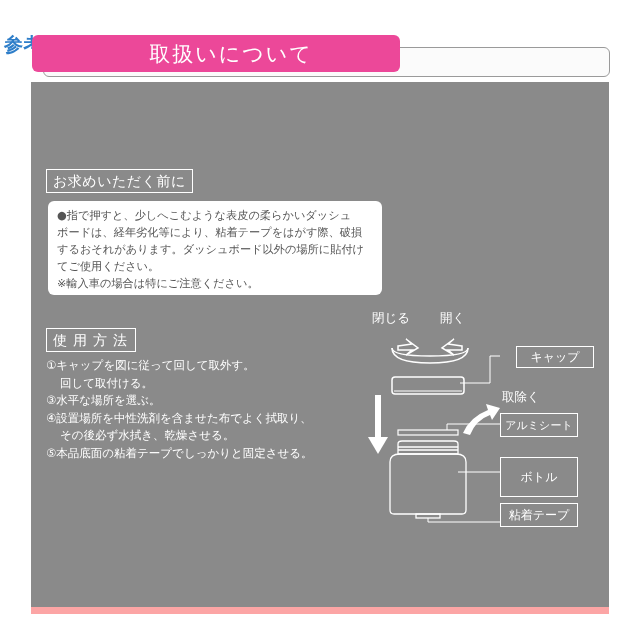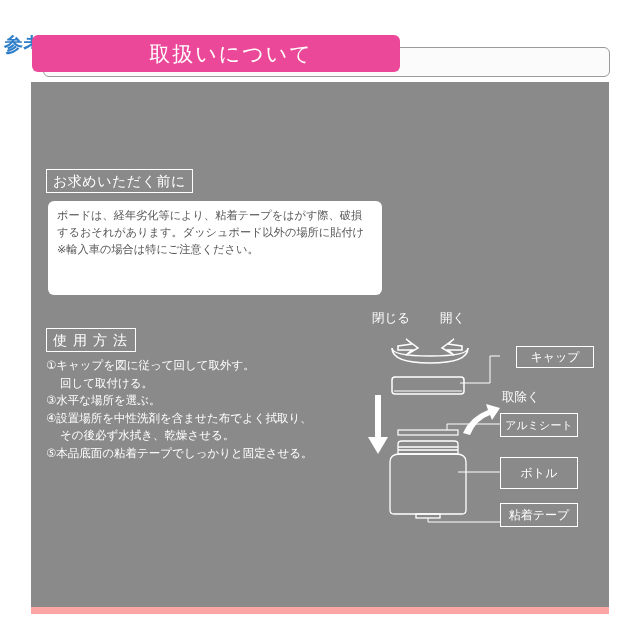--- a/index.html
+++ b/index.html
@@ -65,22 +65,24 @@
 <div class="title-frame"></div>
 <div class="title-tab">
   <span>取扱いについて</span>
 </div>
 
 <div class="panel">
 
   <div class="section-heading h-before">お求めいただく前に</div>
 
   <div class="notice-box">
+    <p>●指で押すと、少しへこむような表皮の柔らかいダッシュ</p>
     <p>ボードは、経年劣化等により、粘着テープをはがす際、破損</p>
     <p>するおそれがあります。ダッシュボード以外の場所に貼付け</p>
+    <p>てご使用ください。</p>
     <p>※輸入車の場合は特にご注意ください。</p>
   </div>
 
   <div class="section-heading h-usage">使用方法</div>
 
   <div class="steps">
     <p>①キャップを図に従って回して取外す。</p>
     <p class="indent">回して取付ける。</p>
     <p>③水平な場所を選ぶ。</p>
     <p>④設置場所を中性洗剤を含ませた布でよく拭取り、</p>
@@ -129,21 +131,21 @@
     <span class="dlabel" style="left:12px; top:-10px;">閉じる</span>
     <span class="dlabel" style="left:80px; top:-10px;">開く</span>
     <span class="dlabel" style="left:142px; top:69px;">取除く</span>
 
     <div class="callout" style="left:156px; top:26px; width:78px; height:22px;">
       <span>キャップ</span>
     </div>
     <div class="callout" style="left:140px; top:93px; width:78px; height:24px;">
       <span style="font-size:11px;">アルミシート</span>
     </div>
-    <div class="callout" style="left:140px; top:137px; width:78px; height:32px;align-items:center;">
+    <div class="callout" style="left:140px; top:137px; width:78px; height:40px;align-items:center;">
       <span>ボトル</span>
     </div>
     <div class="callout" style="left:140px; top:183px; width:78px; height:24px;">
       <span>粘着テープ</span>
     </div>
   </div>
 
 </div>
 
 </body></html>

